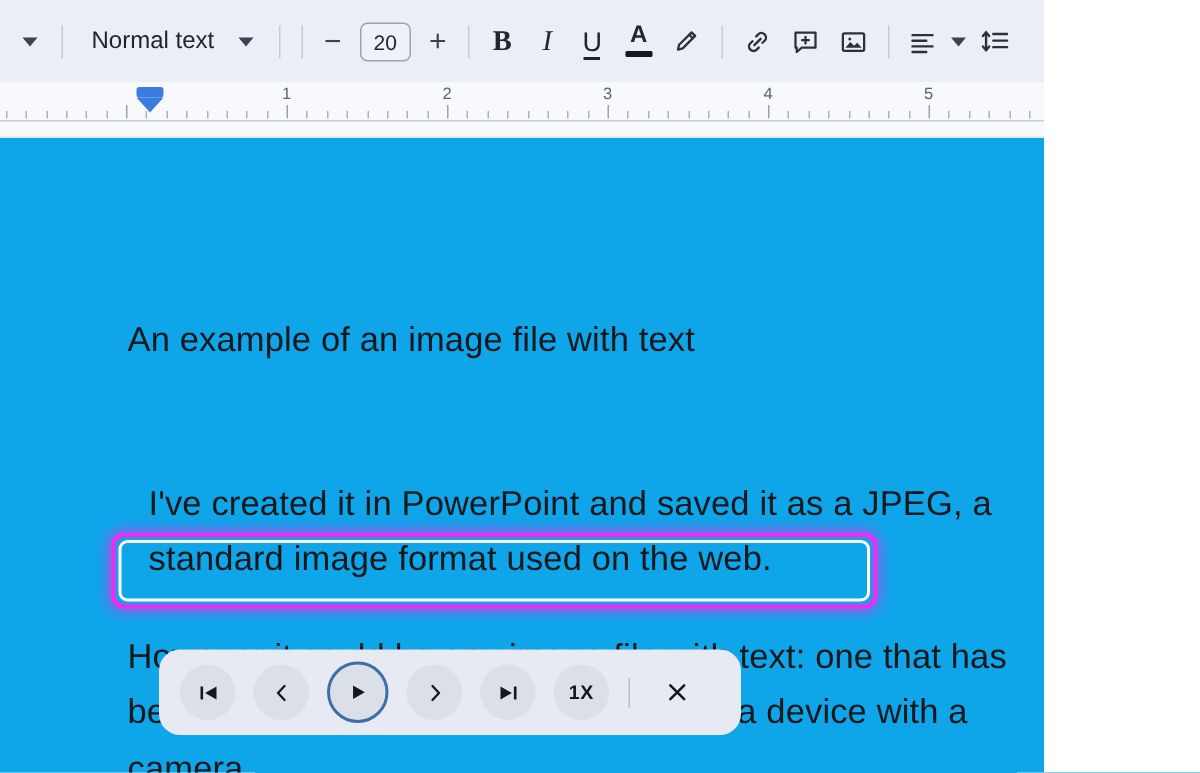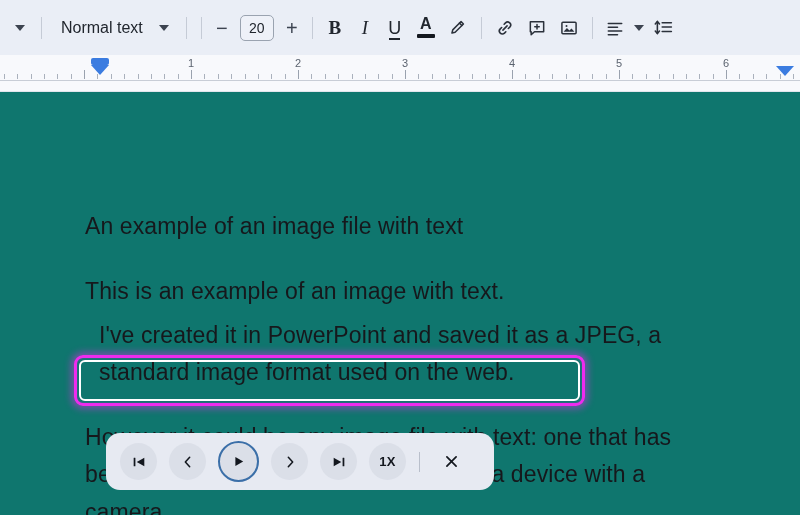--- a/index.html
+++ b/index.html
@@ -10,21 +10,21 @@
     width: 800px;
     height: 515px;
     overflow: hidden;
     background: #ffffff;
     font-family: "Liberation Sans", sans-serif;
     -webkit-font-smoothing: antialiased;
   }
 
   #app {
     position: relative;
-    width: 800px;
+    width: 696px;
     height: 515px;
     overflow: hidden;
   }
 
   
   .toolbar {
     position: absolute;
     left: 0; top: 0;
     width: 800px;
     height: 55px;
@@ -225,21 +225,21 @@
     border-right: 9px solid transparent;
     border-top: 10px solid #3b7ce0;
   }
 
   
   .page {
     position: absolute;
     left: 0; top: 92px;
     width: 800px;
     height: 423px;
-    background: #0f766e;
+    background: #0ea5e9;
   }
   .doc-text {
     position: absolute;
     color: #16181c;
     font-size: 23px;
     line-height: 1.63;
     letter-spacing: 0.1px;
     white-space: pre-wrap;
   }
   #para1 { left: 85px; top: 116px; }
@@ -505,21 +505,20 @@
     <div class="indent-left" id="indent-left" style="left: 100.05px;">
       <div class="bar"></div>
       <div class="tri"></div>
     </div>
     <div class="indent-right" id="indent-right" style="left: 784.85px;"></div>
   </div>
 
   <div class="page">
 
     <div class="doc-text" id="para1">An example of an image file with text</div>
-    <div class="doc-text" id="para2">This is an example of an image with text.</div>
     <div class="doc-text" id="para3">I've created it in PowerPoint and saved it as a JPEG, a
 standard image format used on the web.</div>
     <div class="doc-text" id="para4">However it could be any image file with text: one that has
 been scanned using a mobile phone or a device with a
 camera.</div>
 
     <div class="highlight-box"></div>
 
     <div class="player">
 

